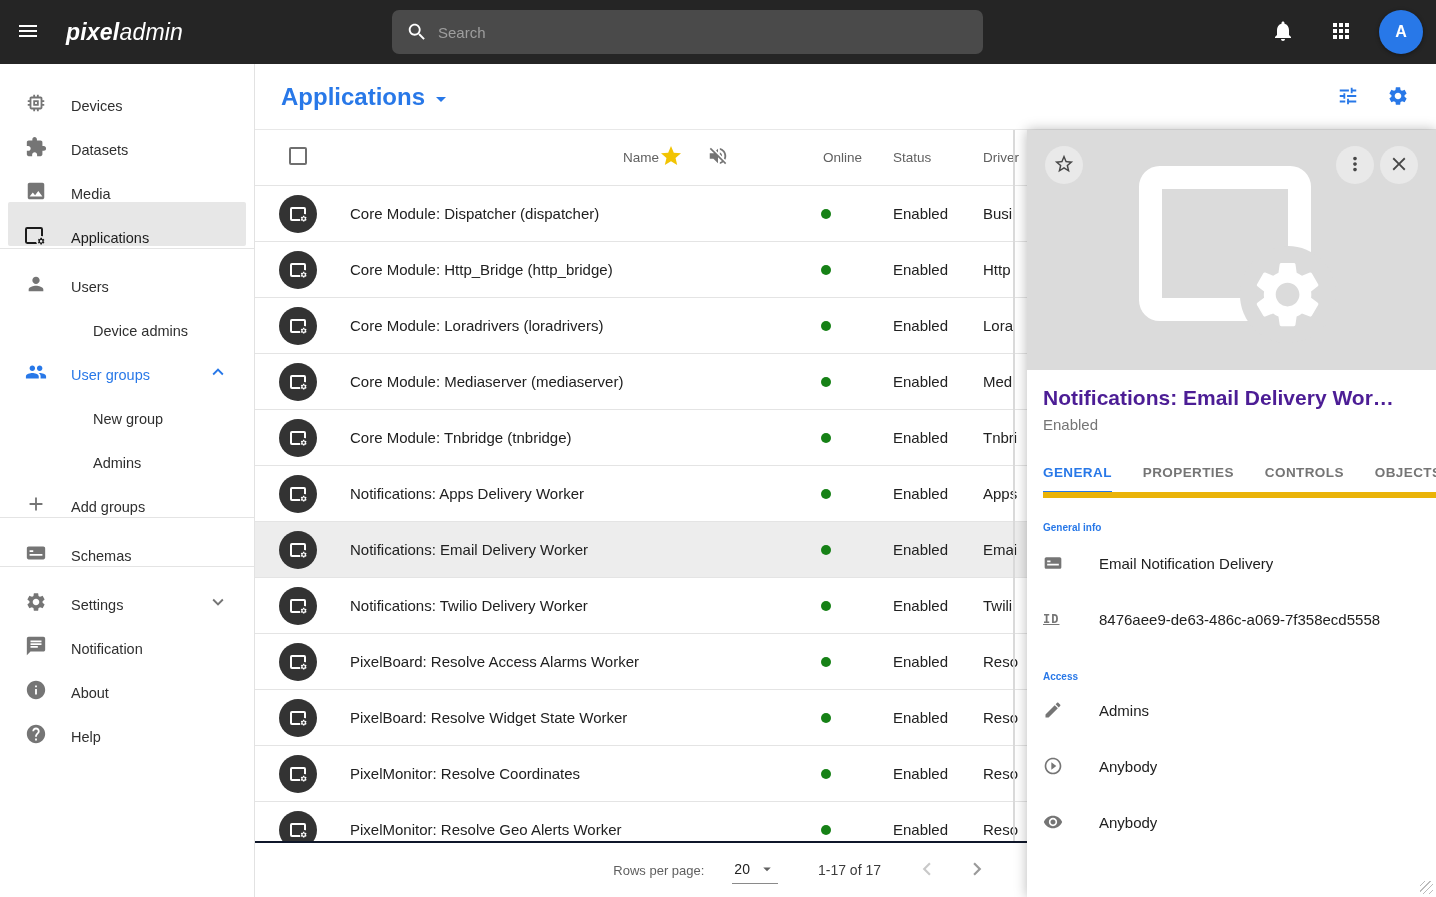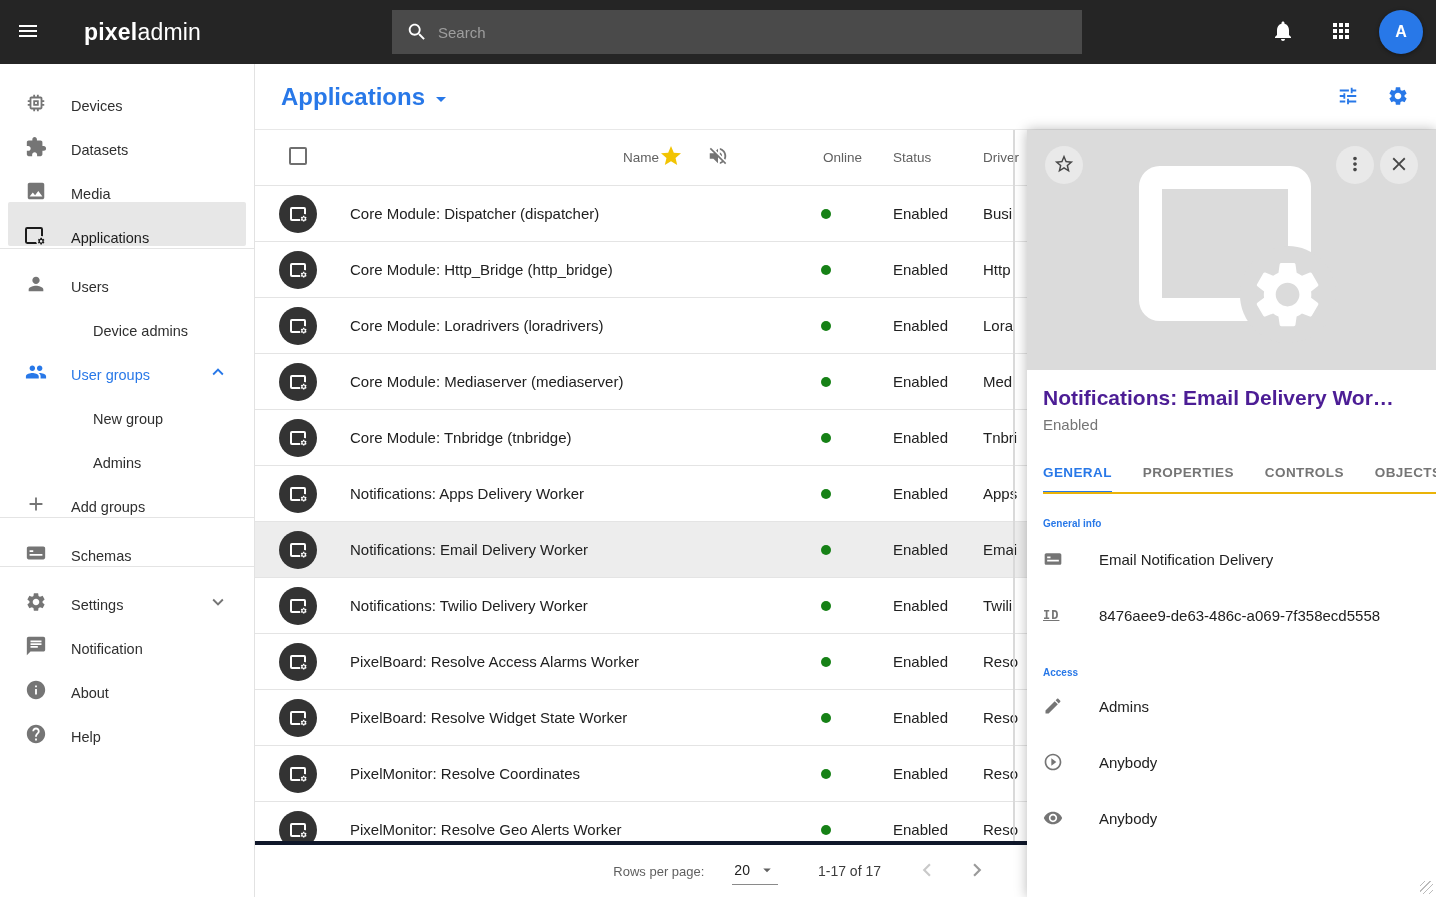--- a/index.html
+++ b/index.html
@@ -6,25 +6,25 @@
   html,body { width:1436px; height:897px; overflow:hidden; background:#fff;
     font-family:"Liberation Sans","DejaVu Sans",sans-serif; }
   .app { position:relative; width:1436px; height:897px; }
 
   
   .topbar { position:absolute; left:0; top:0; width:1436px; height:64px;
     background:var(--header-bg,#252525); display:flex; align-items:center; z-index:20; }
   .menu-btn { background:none; border:none; color:#fff; width:40px; height:40px;
     margin-left:8px; display:flex; align-items:center; justify-content:center; cursor:pointer; }
   .menu-btn svg { width:24px; height:24px; }
-  .logo { color:#fff; font-size:23px; margin-left:36px; letter-spacing:.2px; white-space:nowrap; }
+  .logo { color:#fff; font-size:23px; margin-left:18px; letter-spacing:.2px; white-space:nowrap;font-style:italic; }
   .logo b { font-weight:bold; }
   .logo span { font-weight:normal; }
-  .search { position:absolute; left:392px; top:10px; width:690px; height:44px;
-    background:#4a4a4a; border-radius:0; display:flex; align-items:center; padding:0 14px; }
+  .search { position:absolute; left:392px; top:10px; width:591px; height:44px;
+    background:#4a4a4a; border-radius:7px; display:flex; align-items:center; padding:0 14px; }
   .search .sicon { width:22px; height:22px; color:#fff; flex:0 0 auto; }
   .search input { flex:1; background:transparent; border:none; outline:none;
     color:#fff; font-size:15px; margin-left:10px; font-family:inherit; }
   .search input::placeholder { color:#9e9e9e; }
   .topbar-right { position:absolute; right:13px; top:0; height:64px; display:flex; align-items:center; gap:18px; }
   .icon-btn { background:none; border:none; width:40px; height:40px; display:flex;
     align-items:center; justify-content:center; color:#fff; cursor:pointer; }
   .icon-btn svg { width:24px; height:24px; }
   .avatar { width:44px; height:44px; border-radius:50%; background:var(--accent,#2878e8);
     border:none; color:#fff; font-size:16px; font-weight:bold; display:flex;
@@ -84,21 +84,21 @@
   .row-icon .app-glyph { font-size:16px; margin-top:1px; }
   .trow.selected .row-icon { --halo:#ededed; background:#333; --halo:#333; }
   .cell-name { padding-left:9px; font-size:15px; color:#212121; white-space:nowrap; overflow:hidden; }
   .cell { padding-left:16px; font-size:15px; color:#212121; white-space:nowrap; overflow:hidden; }
   .dot { width:10px; height:10px; border-radius:50%; background:var(--green,#168116);
     display:inline-block; margin-left:14px; }
   .scroll-track { position:absolute; top:0; bottom:0; left:758px; width:2px; background:#dadada; }
 
   
   .pagination { position:absolute; left:0; bottom:0; width:772px; height:56px;
-    border-top:4px solid #0f172a; background:#fff; display:flex; align-items:center;
+    border-top:2px solid #0f172a; background:#fff; display:flex; align-items:center;
     justify-content:flex-end; padding-right:30px; }
   .pg-label { font-size:13px; color:#5f5f5f; }
   .pg-select { display:inline-flex; align-items:center; margin-left:28px; gap:8px;
     border-bottom:1px solid #8a8a8a; padding:3px 2px 5px 2px; cursor:pointer;
     font-size:14px; color:#212121; }
   .pg-select .caret { width:18px; height:18px; color:#616161; }
   .pg-select .caret svg { width:18px; height:18px; }
   .pg-range { margin-left:40px; font-size:14px; color:#3c3c3c; }
   .pg-btn { background:none; border:none; width:40px; height:40px; display:flex;
     align-items:center; justify-content:center; cursor:pointer; }
@@ -122,21 +122,21 @@
     border:.135em solid currentColor; border-radius:.12em; }
   .gear-sub { position:absolute; right:-.28em; bottom:-.26em; width:.56em; height:.56em;
     padding:.05em; background:var(--halo,#fff); border-radius:50%; display:block; }
   .gear-sub svg { display:block; width:100%; height:100%; fill:currentColor; }
 
   .panel-body { padding:0 16px; }
   .panel-title { margin-top:16px; font-size:21px; font-weight:bold; color:#4c1d95;
     white-space:nowrap; overflow:hidden; }
   .panel-sub { margin-top:6px; font-size:15px; color:#757575; }
   .tabs { margin-top:22px; margin-right:-16px; display:flex; gap:31px;
-    border-bottom:2px solid #eab308; white-space:nowrap; overflow:hidden; }
+    border-bottom:6px solid #eab308; white-space:nowrap; overflow:hidden; }
   .tab { background:none; border:none; font-family:inherit; font-size:13.5px; font-weight:bold;
     letter-spacing:.4px; color:#757575; padding:10px 0 11px; cursor:pointer;
     border-bottom:2px solid transparent; margin-bottom:-1px; flex:0 0 auto; }
   .tab.active { color:var(--accent,#2878e8); border-bottom-color:var(--accent,#2878e8); }
   .sec-heading { margin-top:24px; font-size:10px; font-weight:bold; color:var(--accent,#2878e8); }
   .info-row { display:flex; align-items:center; height:56px; }
   .sections .info-row:first-of-type { margin-top:2px; }
   .info-icon { width:24px; color:#757575; display:flex; align-items:center; }
   .info-icon svg { width:20px; height:20px; }
   .id-glyph { font-family:"DejaVu Sans Mono","Liberation Mono",monospace; font-size:12px;

